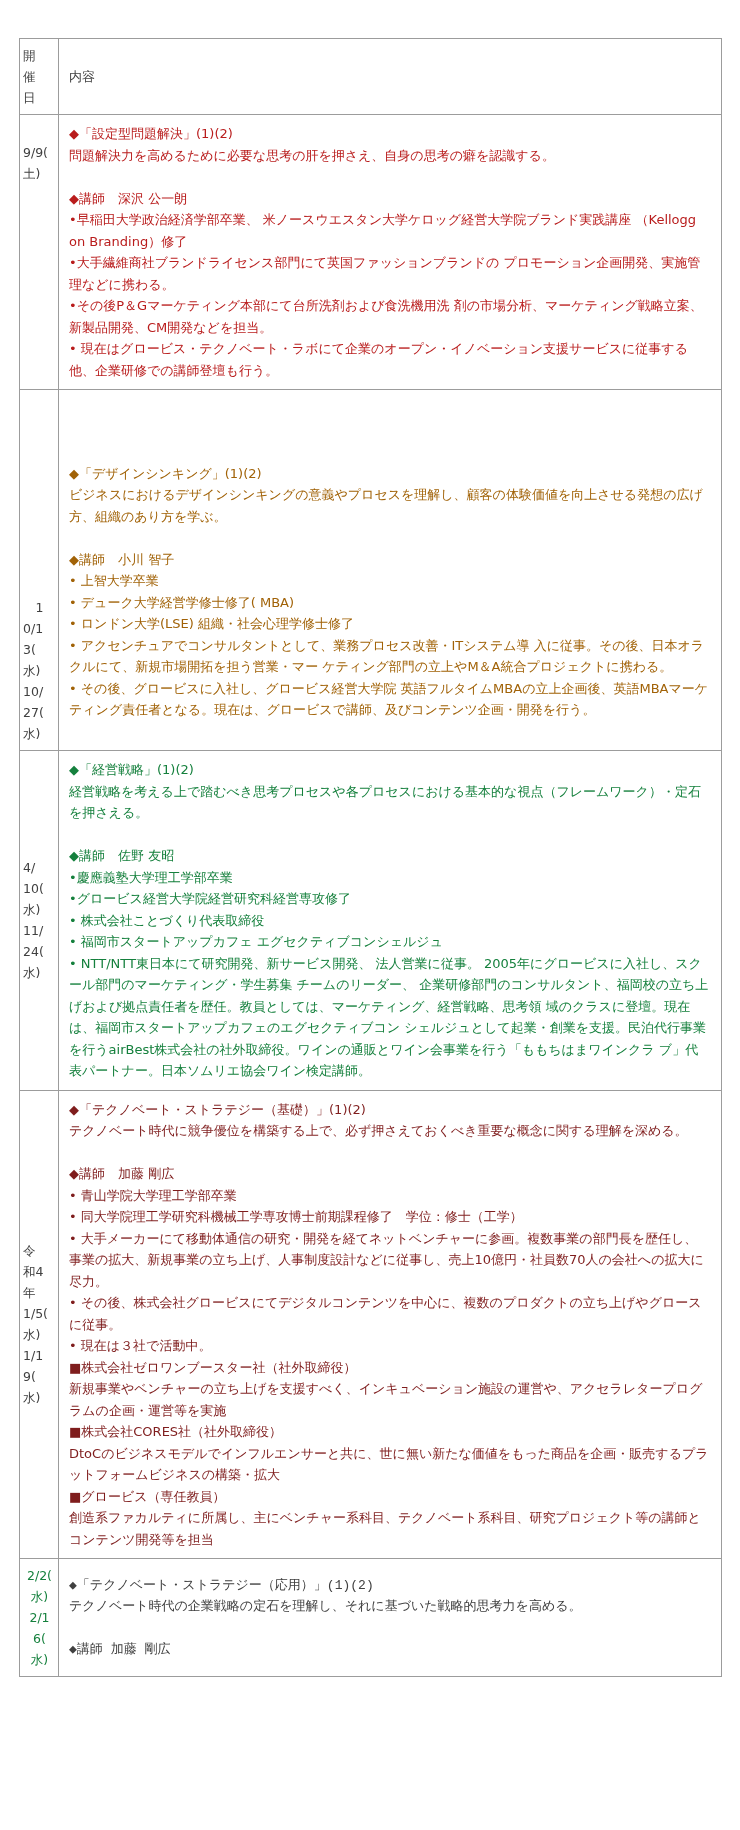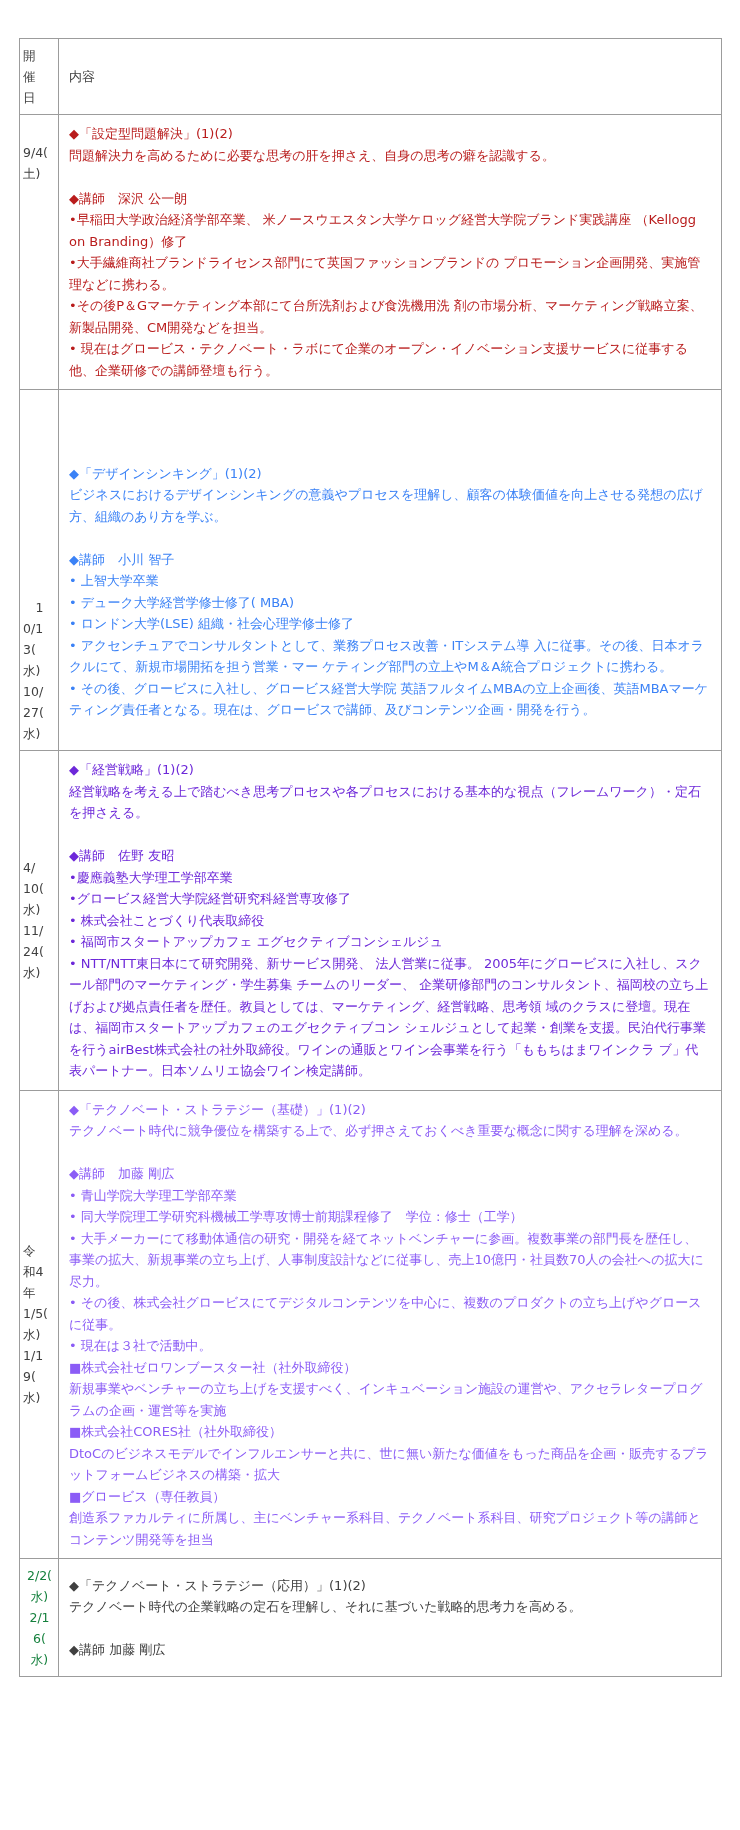--- a/index.html
+++ b/index.html
@@ -61,40 +61,40 @@
       <tr>
         <th class="date-cell" style="border-color: rgb(156, 156, 156); color: rgb(64, 64, 64);">開
 催
 日</th>
         <th class="content-cell" style="border-color: rgb(156, 156, 156); color: rgb(64, 64, 64);">内容</th>
       </tr>
     </thead>
     <tbody>
         <tr>
           <td class="date-cell" style="vertical-align: top; border-color: rgb(156, 156, 156); color: rgb(64, 64, 64);">
-9/4(
+9/9(
 土)</td>
           <td class="content-cell" style="border-color: rgb(156, 156, 156); color: #b91c1c;">◆「設定型問題解決」(1)(2)
 問題解決力を高めるために必要な思考の肝を押さえ、自身の思考の癖を認識する。
 
 ◆講師　深沢 公一朗
 •早稲田大学政治経済学部卒業、 米ノースウエスタン大学ケロッグ経営大学院ブランド実践講座 （Kellogg on Branding）修了
 •大手繊維商社ブランドライセンス部門にて英国ファッションブランドの プロモーション企画開発、実施管理などに携わる。
 •その後P＆Gマーケティング本部にて台所洗剤および食洗機用洗 剤の市場分析、マーケティング戦略立案、新製品開発、CM開発などを担当。
 • 現在はグロービス・テクノベート・ラボにて企業のオープン・イノベーション支援サービスに従事する他、企業研修での講師登壇も行う。</td>
         </tr>
         <tr>
           <td class="date-cell" style="vertical-align: bottom; border-color: rgb(156, 156, 156); color: rgb(64, 64, 64);">　1
 0/1
 3(
 水)
 10/
 27(
 水)</td>
-          <td class="content-cell" style="border-color: rgb(156, 156, 156); color: #3b82f6;">
+          <td class="content-cell" style="border-color: rgb(156, 156, 156); color: #a16207;">
 
 
 ◆「デザインシンキング」(1)(2)
 ビジネスにおけるデザインシンキングの意義やプロセスを理解し、顧客の体験価値を向上させる発想の広げ方、組織のあり方を学ぶ。
 
 ◆講師　小川 智子
 • 上智大学卒業
 • デューク大学経営学修士修了( MBA)
 • ロンドン大学(LSE) 組織・社会心理学修士修了
 • アクセンチュアでコンサルタントとして、業務プロセス改善・ITシステム導 入に従事。その後、日本オラクルにて、新規市場開拓を担う営業・マー ケティング部門の立上やM＆A統合プロジェクトに携わる。
@@ -102,40 +102,40 @@
 
 </td>
         </tr>
         <tr>
           <td class="date-cell" style="vertical-align: middle; border-color: rgb(156, 156, 156); color: rgb(64, 64, 64);">4/
 10(
 水)
 11/
 24(
 水)</td>
-          <td class="content-cell" style="border-color: rgb(156, 156, 156); color: #6d28d9;">◆「経営戦略」(1)(2)
+          <td class="content-cell" style="border-color: rgb(156, 156, 156); color: #15803d;">◆「経営戦略」(1)(2)
 経営戦略を考える上で踏むべき思考プロセスや各プロセスにおける基本的な視点（フレームワーク）・定石を押さえる。
 
 ◆講師　佐野 友昭
 •慶應義塾大学理工学部卒業
 •グロービス経営大学院経営研究科経営専攻修了
 • 株式会社ことづくり代表取締役
 • 福岡市スタートアップカフェ エグセクティブコンシェルジュ
 • NTT/NTT東日本にて研究開発、新サービス開発、 法人営業に従事。 2005年にグロービスに入社し、スクール部門のマーケティング・学生募集 チームのリーダー、 企業研修部門のコンサルタント、福岡校の立ち上げおよび拠点責任者を歴任。教員としては、マーケティング、経営戦略、思考領 域のクラスに登壇。現在は、福岡市スタートアップカフェのエグセクティブコン シェルジュとして起業・創業を支援。民泊代行事業を行うairBest株式会社の社外取締役。ワインの通販とワイン会事業を行う「ももちはまワインクラ ブ」代表パートナー。日本ソムリエ協会ワイン検定講師。</td>
         </tr>
         <tr>
           <td class="date-cell" style="vertical-align: middle; border-color: rgb(156, 156, 156); color: rgb(64, 64, 64);">令
 和4
 年
 1/5(
 水)
 1/1
 9(
 水)</td>
-          <td class="content-cell" style="border-color: rgb(156, 156, 156); color: #8b5cf6;">◆「テクノベート・ストラテジー（基礎）」(1)(2)
+          <td class="content-cell" style="border-color: rgb(156, 156, 156); color: #7f1d1d;">◆「テクノベート・ストラテジー（基礎）」(1)(2)
 テクノベート時代に競争優位を構築する上で、必ず押さえておくべき重要な概念に関する理解を深める。
 
 ◆講師　加藤 剛広
 • 青山学院大学理工学部卒業
 • 同大学院理工学研究科機械工学専攻博士前期課程修了　学位：修士（工学）
 • 大手メーカーにて移動体通信の研究・開発を経てネットベンチャーに参画。複数事業の部門長を歴任し、事業の拡大、新規事業の立ち上げ、人事制度設計などに従事し、売上10億円・社員数70人の会社への拡大に尽力。
 • その後、株式会社グロービスにてデジタルコンテンツを中心に、複数のプロダクトの立ち上げやグロースに従事。
 • 現在は３社で活動中。
 ■株式会社ゼロワンブースター社（社外取締役）
 新規事業やベンチャーの立ち上げを支援すべく、インキュベーション施設の運営や、アクセラレタープログラムの企画・運営等を実施
@@ -143,20 +143,20 @@
 DtoCのビジネスモデルでインフルエンサーと共に、世に無い新たな価値をもった商品を企画・販売するプラットフォームビジネスの構築・拡大
 ■グロービス（専任教員）
 創造系ファカルティに所属し、主にベンチャー系科目、テクノベート系科目、研究プロジェクト等の講師とコンテンツ開発等を担当</td>
         </tr>
         <tr>
           <td class="date-cell" style="vertical-align: middle; border-color: rgb(156, 156, 156); color: #15803d; text-align: center;">2/2(
 水)
 2/1
 6(
 水)</td>
-          <td class="content-cell" style="border-color: rgb(156, 156, 156); color: rgb(64, 64, 64);">◆「テクノベート・ストラテジー（応用）」(1)(2)
+          <td class="content-cell" style="border-color: rgb(156, 156, 156); color: rgb(64, 64, 64); font-family: Liberation Mono, monospace;">◆「テクノベート・ストラテジー（応用）」(1)(2)
 テクノベート時代の企業戦略の定石を理解し、それに基づいた戦略的思考力を高める。
 
 ◆講師 加藤 剛広</td>
         </tr>
       </tbody>
   </table>
 </div>
 
 </body></html>

